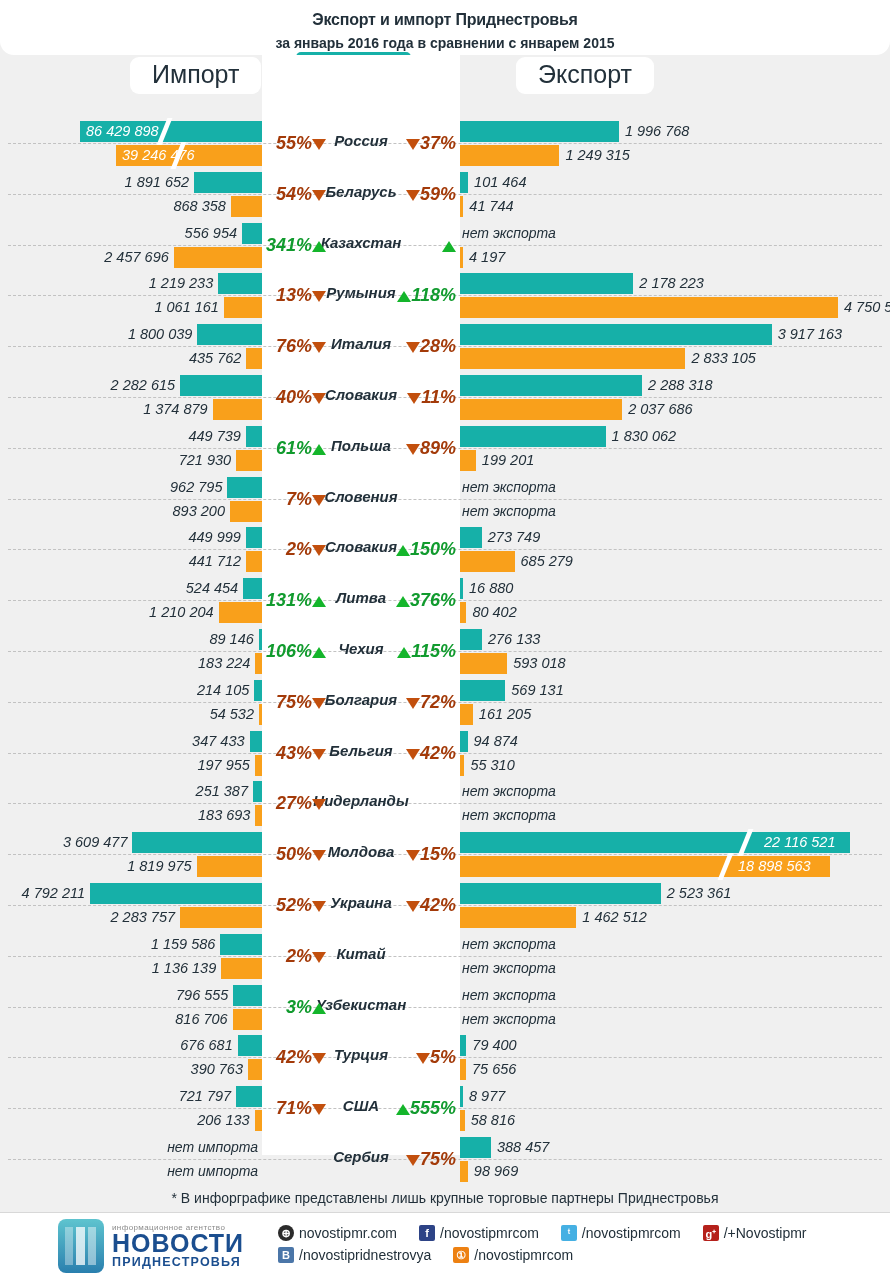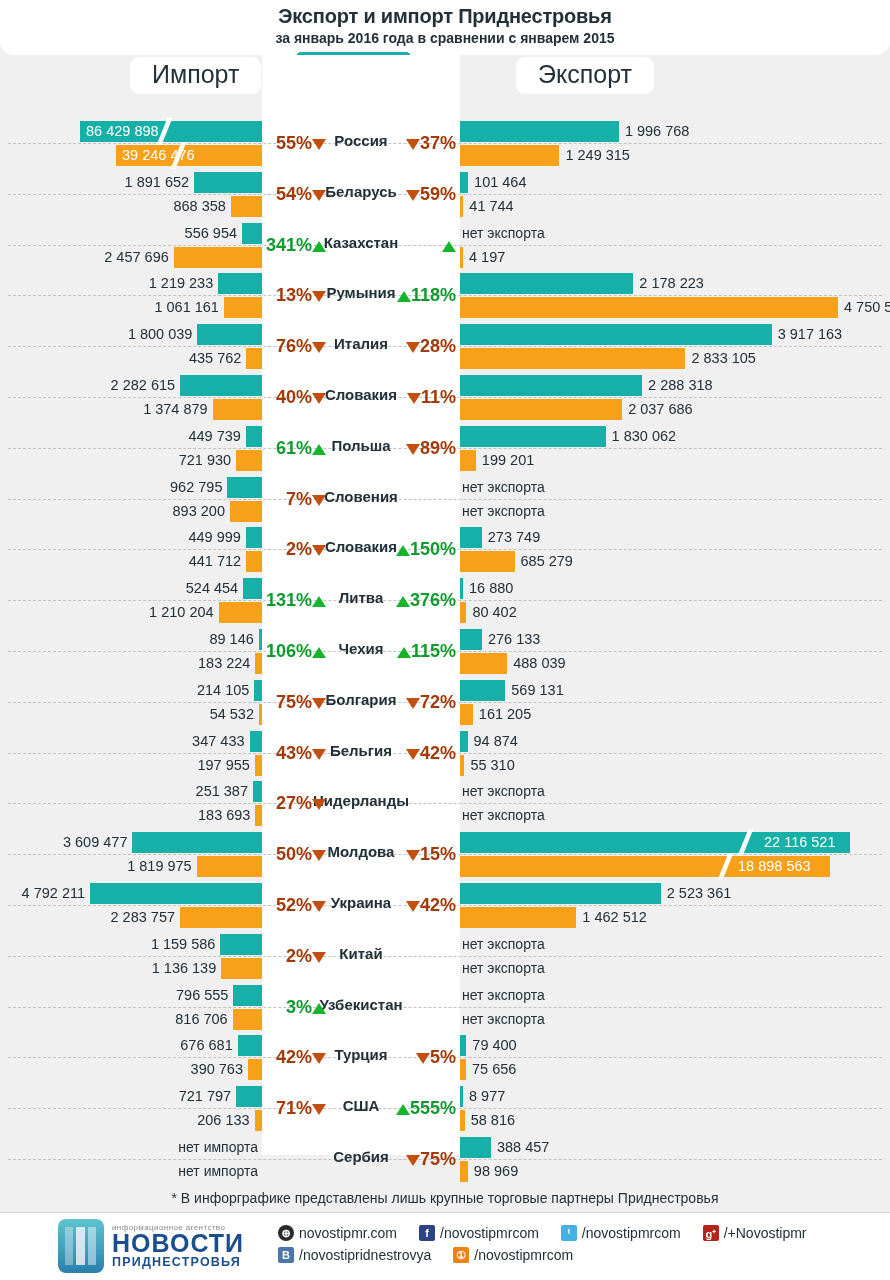--- a/index.html
+++ b/index.html
@@ -17,22 +17,22 @@
     position:relative;
     background:#ffffff;
     height:55px;
     border-bottom-left-radius:14px;
     border-bottom-right-radius:14px;
     text-align:center;
     padding-top:5px;
     box-sizing:border-box;
   }
   .header h1{
-    margin:0;
-    font-size:20px;
+    margin:6px;
+    font-size:16px;
     font-weight:bold;
     color:#22303a;
     letter-spacing:-0.2px;
   }
   .header h2{
     margin:2px 0 0 0;
     font-size:14px;
     font-weight:bold;
     color:#22303a;
   }
@@ -68,20 +68,21 @@
     margin-bottom:3px;
     text-align:left;
   }
   .legend .lg2015{background:#16b0a8;}
   .legend .lg2016{background:#f9a01b;}
 
   
   .chart{
     position:relative;
     height:1055px;
+    font-style:italic;
   }
   
   .center-band{
     position:absolute;
     left:262px;top:-48px;
     width:198px;height:1100px;
     background:#ffffff;
     z-index:0;
   }
 
@@ -423,21 +424,21 @@
       <div class="left">
         <div class="bar teal" style="width:3.1995903352335695px"></div>
         <div class="bar orange" style="width:6.576197917829577px"></div>
         <div class="val teal-v" style="right:636.1995903352336px;left:0;">89 146</div>
         <div class="val orange-v" style="right:639.5761979178296px;left:0;">183 224</div>
       </div>
       <div class="right">
         <div class="bar teal" style="width:21.971699864732248px"></div>
         <div class="val teal-v" style="left:487.9716998647323px">276 133</div>
         <div class="bar orange" style="width:47.18767737315333px"></div>
-        <div class="val orange-v" style="left:513.1876773731533px">488 039</div>
+        <div class="val orange-v" style="left:513.1876773731533px">593 018</div>
       </div>
       <div class="country">Чехия</div>
       <div class="pct pct-left up"><span>106%</span><span class="tri up"></span></div>
       <div class="pct pct-right up"><span class="tri up"></span><span>115%</span></div>
     </div>
     <div class="gridline" style="top: 598.8px;"></div>
     <div class="row" style="top: 573.8px;">
       <div class="left">
         <div class="bar teal" style="width:7.6845656420387165px"></div>
         <div class="bar orange" style="width:3px"></div>

